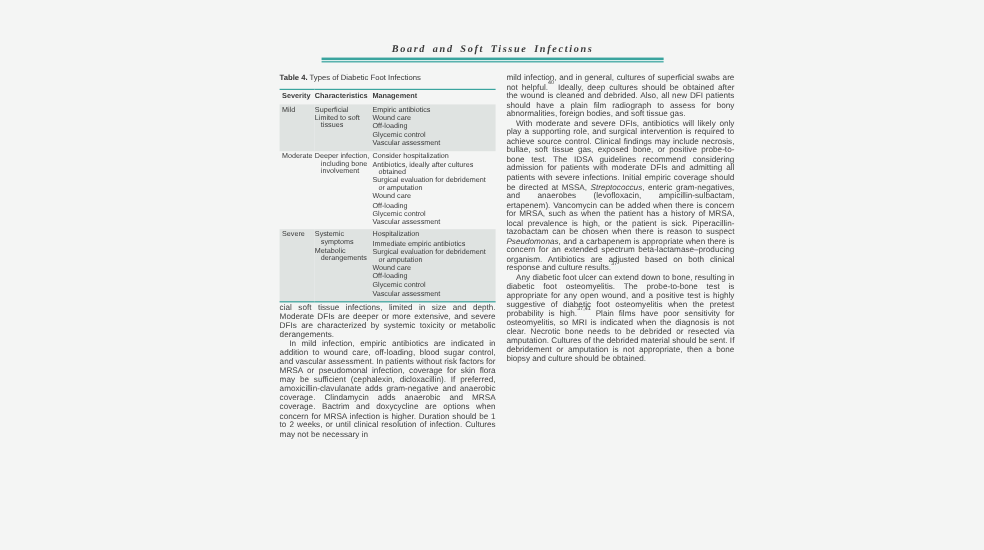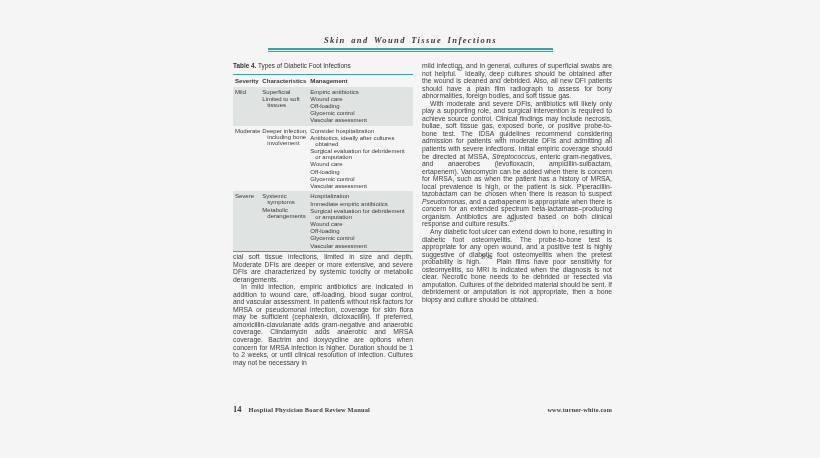--- a/index.html
+++ b/index.html
@@ -105,21 +105,21 @@
   .footer-left{display:flex;align-items:baseline;gap:7px;}
   .footer-num{font-size:8.5px;}
   .footer-manual{font-size:6.4px;letter-spacing:0.2px;}
   .footer-site{font-size:6.2px;letter-spacing:0.2px;}
 </style>
 </head>
 <body>
 
 <div class="stage">
 
-  <div class="running-head">Skin and Wound Tissue Infections</div>
+  <div class="running-head">Board and Soft Tissue Infections</div>
   <div class="head-rule"></div>
 
   <div class="col-left-top">
     <div class="tbl-caption"><b>Table 4.</b><span> Types of Diabetic Foot Infections</span></div>
     <table class="dfi">
       <thead>
         <tr id="tbl-head-row">
             <th>Severity</th>
             <th>Characteristics</th>
             <th>Management</th>
@@ -179,21 +179,14 @@
       <p><span>cial soft tissue infections, limited in size and depth. Moderate DFIs are deeper or more extensive, and severe DFIs are characterized by systemic toxicity or metabolic derangements.</span></p>
       <p class="indent"><span>In mild infection, empiric antibiotics are indicated in addition to wound care, off-loading, blood sugar control, and vascular assessment. In patients without risk factors for MRSA or pseudomonal infection, coverage for skin flora may be sufficient (cephalexin, dicloxacillin). If preferred, amoxicillin-clavulanate adds gram-negative and anaerobic coverage. Clindamycin adds anaerobic and MRSA coverage. Bactrim and doxycycline are options when concern for MRSA infection is higher. Duration should be 1 to 2 weeks, or until clinical resolution of infection. Cultures may not be necessary in</span></p>
     </div>
 
   <div class="col-right bodytext" id="right-col-text">
       <p><span>mild infection, and in general, cultures of superficial swabs are not helpful.</span><sup>40</sup><span> Ideally, deep cultures should be obtained after the wound is cleaned and debrided. Also, all new DFI patients should have a plain film radiograph to assess for bony abnormalities, foreign bodies, and soft tissue gas.</span></p>
       <p class="indent"><span>With moderate and severe DFIs, antibiotics will likely only play a supporting role, and surgical intervention is required to achieve source control. Clinical findings may include necrosis, bullae, soft tissue gas, exposed bone, or positive probe-to-bone test. The IDSA guidelines recommend considering admission for patients with moderate DFIs and admitting all patients with severe infections. Initial empiric coverage should be directed at MSSA, </span><span class="it">Streptococcus</span><span>, enteric gram-negatives, and anaerobes (levofloxacin, ampicillin-sulbactam, ertapenem). Vancomycin can be added when there is concern for MRSA, such as when the patient has a history of MRSA, local prevalence is high, or the patient is sick. Piperacillin-tazobactam can be chosen when there is reason to suspect </span><span class="it">Pseudomonas</span><span>, and a carbapenem is appropriate when there is concern for an extended spectrum beta-lactamase–producing organism. Antibiotics are adjusted based on both clinical response and culture results.</span><sup>37</sup></p>
       <p class="indent"><span>Any diabetic foot ulcer can extend down to bone, resulting in diabetic foot osteomyelitis. The probe-to-bone test is appropriate for any open wound, and a positive test is highly suggestive of diabetic foot osteomyelitis when the pretest probability is high.</span><sup>37,41</sup><span> Plain films have poor sensitivity for osteomyelitis, so MRI is indicated when the diagnosis is not clear. Necrotic bone needs to be debrided or resected via amputation. Cultures of the debrided material should be sent. If debridement or amputation is not appropriate, then a bone biopsy and culture should be obtained.</span></p>
     </div>
 
-  <div class="page-footer">
-    <div class="footer-left">
-      <span class="footer-num">14</span>
-      <span class="footer-manual">Hospital Physician Board Review Manual</span>
-    </div>
-    <span class="footer-site">www.turner-white.com</span>
-  </div>
 
 </div>
 
 </body></html>

